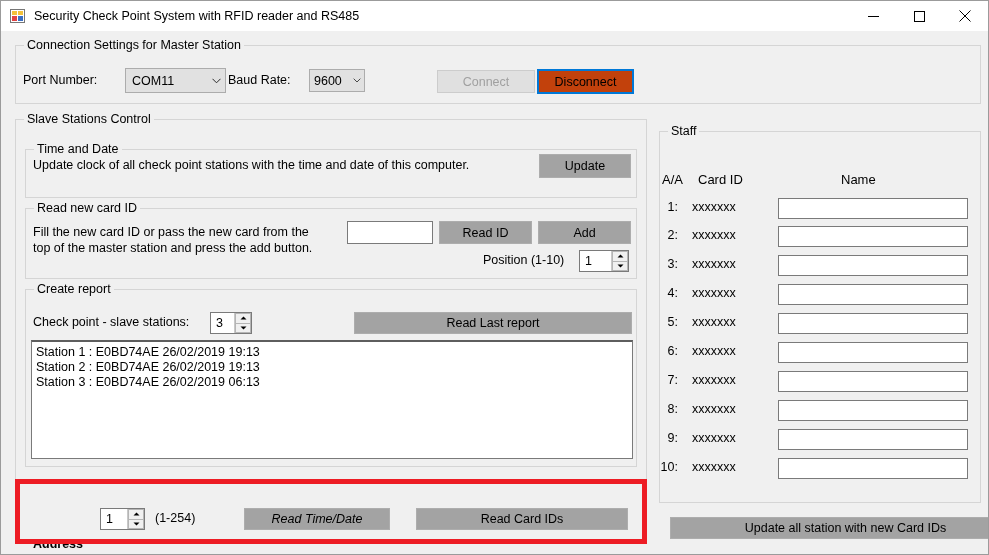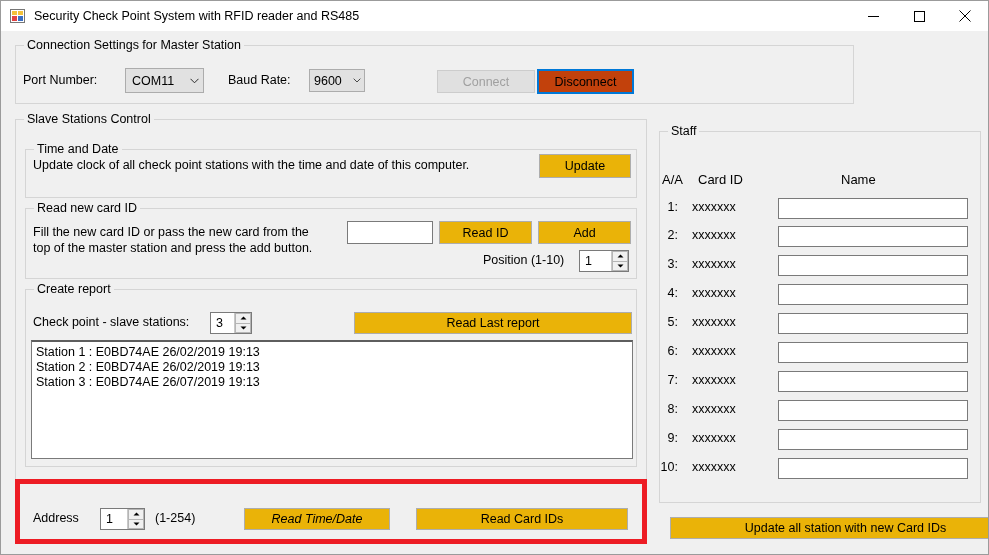--- a/index.html
+++ b/index.html
@@ -83,21 +83,21 @@
   
   .lbl {
     position: absolute;
     white-space: nowrap;
     font-size: 12.5px;
     line-height: 15px;
   }
   .btn {
     position: absolute;
     box-sizing: border-box;
-    background: #eab308;
+    background: #a3a3a3;
     border: 1px solid #adadad;
     font-family: "Liberation Sans", sans-serif;
     font-size: 12.5px;
     color: #000000;
     display: flex;
     align-items: center;
     justify-content: center;
     white-space: nowrap;
     padding: 0;
   }
@@ -244,25 +244,25 @@
       </div>
       <div class="win-btn">
         <svg width="12" height="12" viewBox="0 0 12 12">
             <line x1="0.5" y1="0.5" x2="11.5" y2="11.5" stroke="#000" stroke-width="1"></line>
             <line x1="11.5" y1="0.5" x2="0.5" y2="11.5" stroke="#000" stroke-width="1"></line>
           </svg>
       </div>
     </div>
   </div>
 
-  <div class="group" style="left:14px; top:44px; width:839px; height:59px;">
+  <div class="group" style="left:14px; top:44px; width:966px; height:59px;">
     <div class="group-title">Connection Settings for Master Station</div>
   </div>
   <div class="lbl" style="left:22px; top:72px;">Port Number:</div>
-  <div class="combo" style="left:124px; top:67px; width:79px; height:25px;">
+  <div class="combo" style="left:124px; top:67px; width:101px; height:25px;">
     <span class="combo-val">COM11</span>
     <span class="combo-arrow">
       <svg width="9" height="6" viewBox="0 0 9 6">
           <polyline points="0.5,0.8 4.5,4.8 8.5,0.8" fill="none" stroke="#2b2b2b" stroke-width="1"></polyline>
         </svg>
     </span>
   </div>
   <div class="lbl" style="left:227px; top:72px;text-align:center;">Baud Rate:</div>
   <div class="combo" style="left:308px; top:68px; width:56px; height:23px;">
     <span class="combo-val" style="padding-left:4px;">9600</span>
@@ -326,24 +326,24 @@
         <svg width="7" height="4" viewBox="0 0 7 4">
             <polygon points="3.5,3.5 0.5,0.5 6.5,0.5" fill="#000"></polygon>
           </svg>
       </span>
     </span>
   </div>
   <div class="btn" style="left:353px; top:311px; width:278px; height:22px;">Read Last report</div>
   <div class="listbox" style="left:30px; top:339px; width:602px; height:119px;">
     <div class="li">Station 1 : E0BD74AE 26/02/2019 19:13</div>
     <div class="li">Station 2 : E0BD74AE 26/02/2019 19:13</div>
-    <div class="li">Station 3 : E0BD74AE 26/07/2019 19:13</div>
-  </div>
-
-  <div class="lbl" style="left:32px; top:510px;">Address</div>
+    <div class="li">Station 3 : E0BD74AE 26/02/2019 06:13</div>
+  </div>
+
+  <div class="lbl" style="left:32px; top:536px;font-weight:bold;">Address</div>
   <div class="spinner" style="left:99px; top:507px; width:45px; height:22px;">
     <span class="sp-val">1</span>
     <span class="sp-btns">
       <span class="sp-up">
         <svg width="7" height="4" viewBox="0 0 7 4">
             <polygon points="3.5,0.5 6.5,3.5 0.5,3.5" fill="#000"></polygon>
           </svg>
       </span>
       <span class="sp-dn">
         <svg width="7" height="4" viewBox="0 0 7 4">

